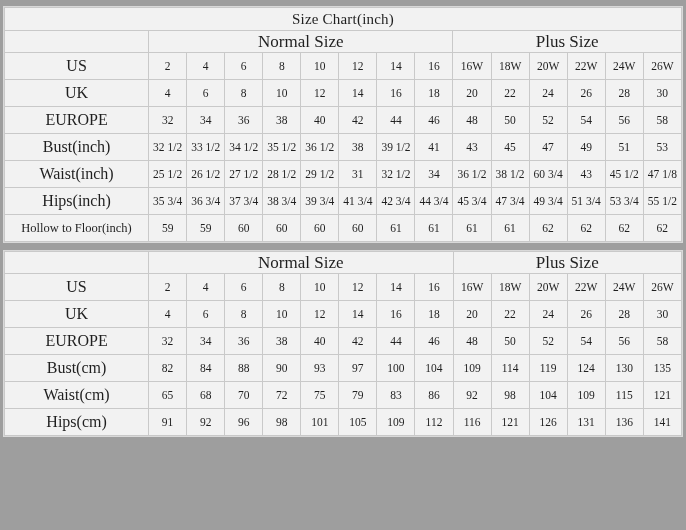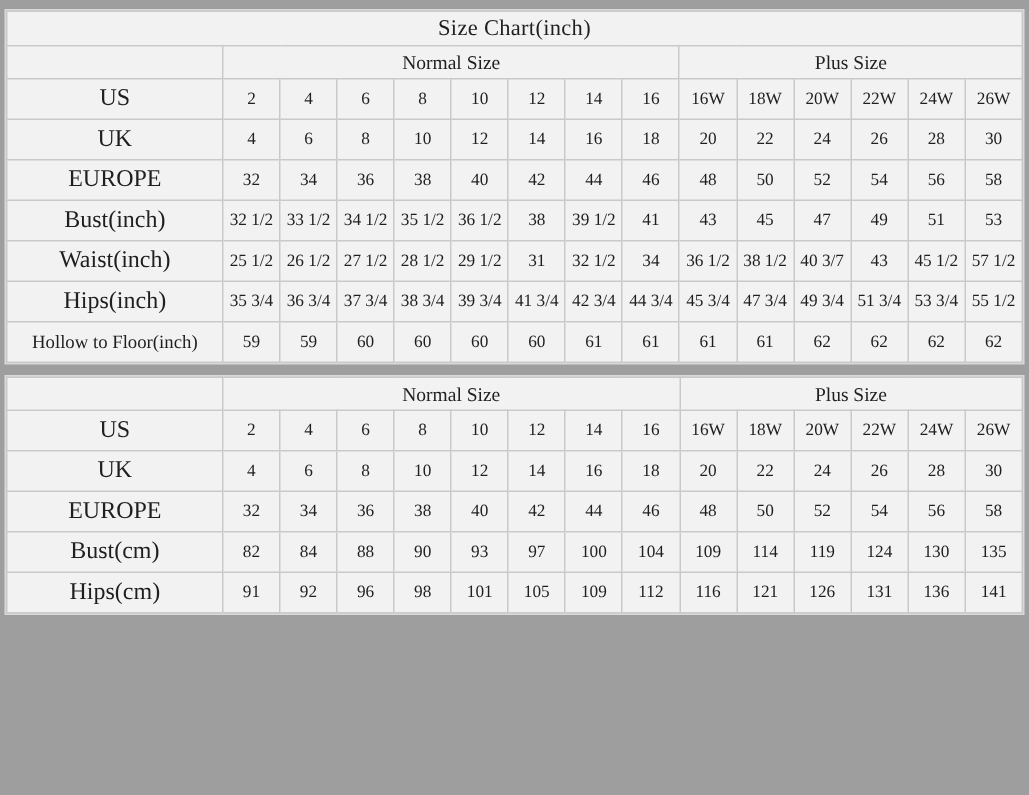--- a/index.html
+++ b/index.html
@@ -42,21 +42,21 @@
     font-weight: normal;
     color: #1f1f1f;
     padding: 0;
   }
   .title-cell {
     font-size: 15px;
     height: 22px;
     letter-spacing: 0.2px;
   }
   .group-cell {
-    font-size: 13px;
+    font-size: 17px;
     height: 21px;
   }
   .row-label {
     font-size: 16px;
     height: 26px;
     white-space: nowrap;
   }
   .row-label.small {
     font-size: 12.5px;
   }
@@ -182,24 +182,24 @@
           <td class="data-cell">25 1/2</td>
           <td class="data-cell">26 1/2</td>
           <td class="data-cell">27 1/2</td>
           <td class="data-cell">28 1/2</td>
           <td class="data-cell">29 1/2</td>
           <td class="data-cell">31</td>
           <td class="data-cell">32 1/2</td>
           <td class="data-cell">34</td>
           <td class="data-cell">36 1/2</td>
           <td class="data-cell">38 1/2</td>
-          <td class="data-cell">40 3/7</td>
+          <td class="data-cell">60 3/4</td>
           <td class="data-cell">43</td>
           <td class="data-cell">45 1/2</td>
-          <td class="data-cell">57 1/2</td>
+          <td class="data-cell">47 1/8</td>
         </tr>
 
         <tr>
           <td class="row-label">Hips(inch)</td>
           <td class="data-cell">35 3/4</td>
           <td class="data-cell">36 3/4</td>
           <td class="data-cell">37 3/4</td>
           <td class="data-cell">38 3/4</td>
           <td class="data-cell">39 3/4</td>
           <td class="data-cell">41 3/4</td>
@@ -325,20 +325,37 @@
           <td class="data-cell">100</td>
           <td class="data-cell">104</td>
           <td class="data-cell">109</td>
           <td class="data-cell">114</td>
           <td class="data-cell">119</td>
           <td class="data-cell">124</td>
           <td class="data-cell">130</td>
           <td class="data-cell">135</td>
         </tr>
 
+        <tr>
+          <td class="row-label">Waist(cm)</td>
+          <td class="data-cell">65</td>
+          <td class="data-cell">68</td>
+          <td class="data-cell">70</td>
+          <td class="data-cell">72</td>
+          <td class="data-cell">75</td>
+          <td class="data-cell">79</td>
+          <td class="data-cell">83</td>
+          <td class="data-cell">86</td>
+          <td class="data-cell">92</td>
+          <td class="data-cell">98</td>
+          <td class="data-cell">104</td>
+          <td class="data-cell">109</td>
+          <td class="data-cell">115</td>
+          <td class="data-cell">121</td>
+        </tr>
 
         <tr>
           <td class="row-label">Hips(cm)</td>
           <td class="data-cell">91</td>
           <td class="data-cell">92</td>
           <td class="data-cell">96</td>
           <td class="data-cell">98</td>
           <td class="data-cell">101</td>
           <td class="data-cell">105</td>
           <td class="data-cell">109</td>

